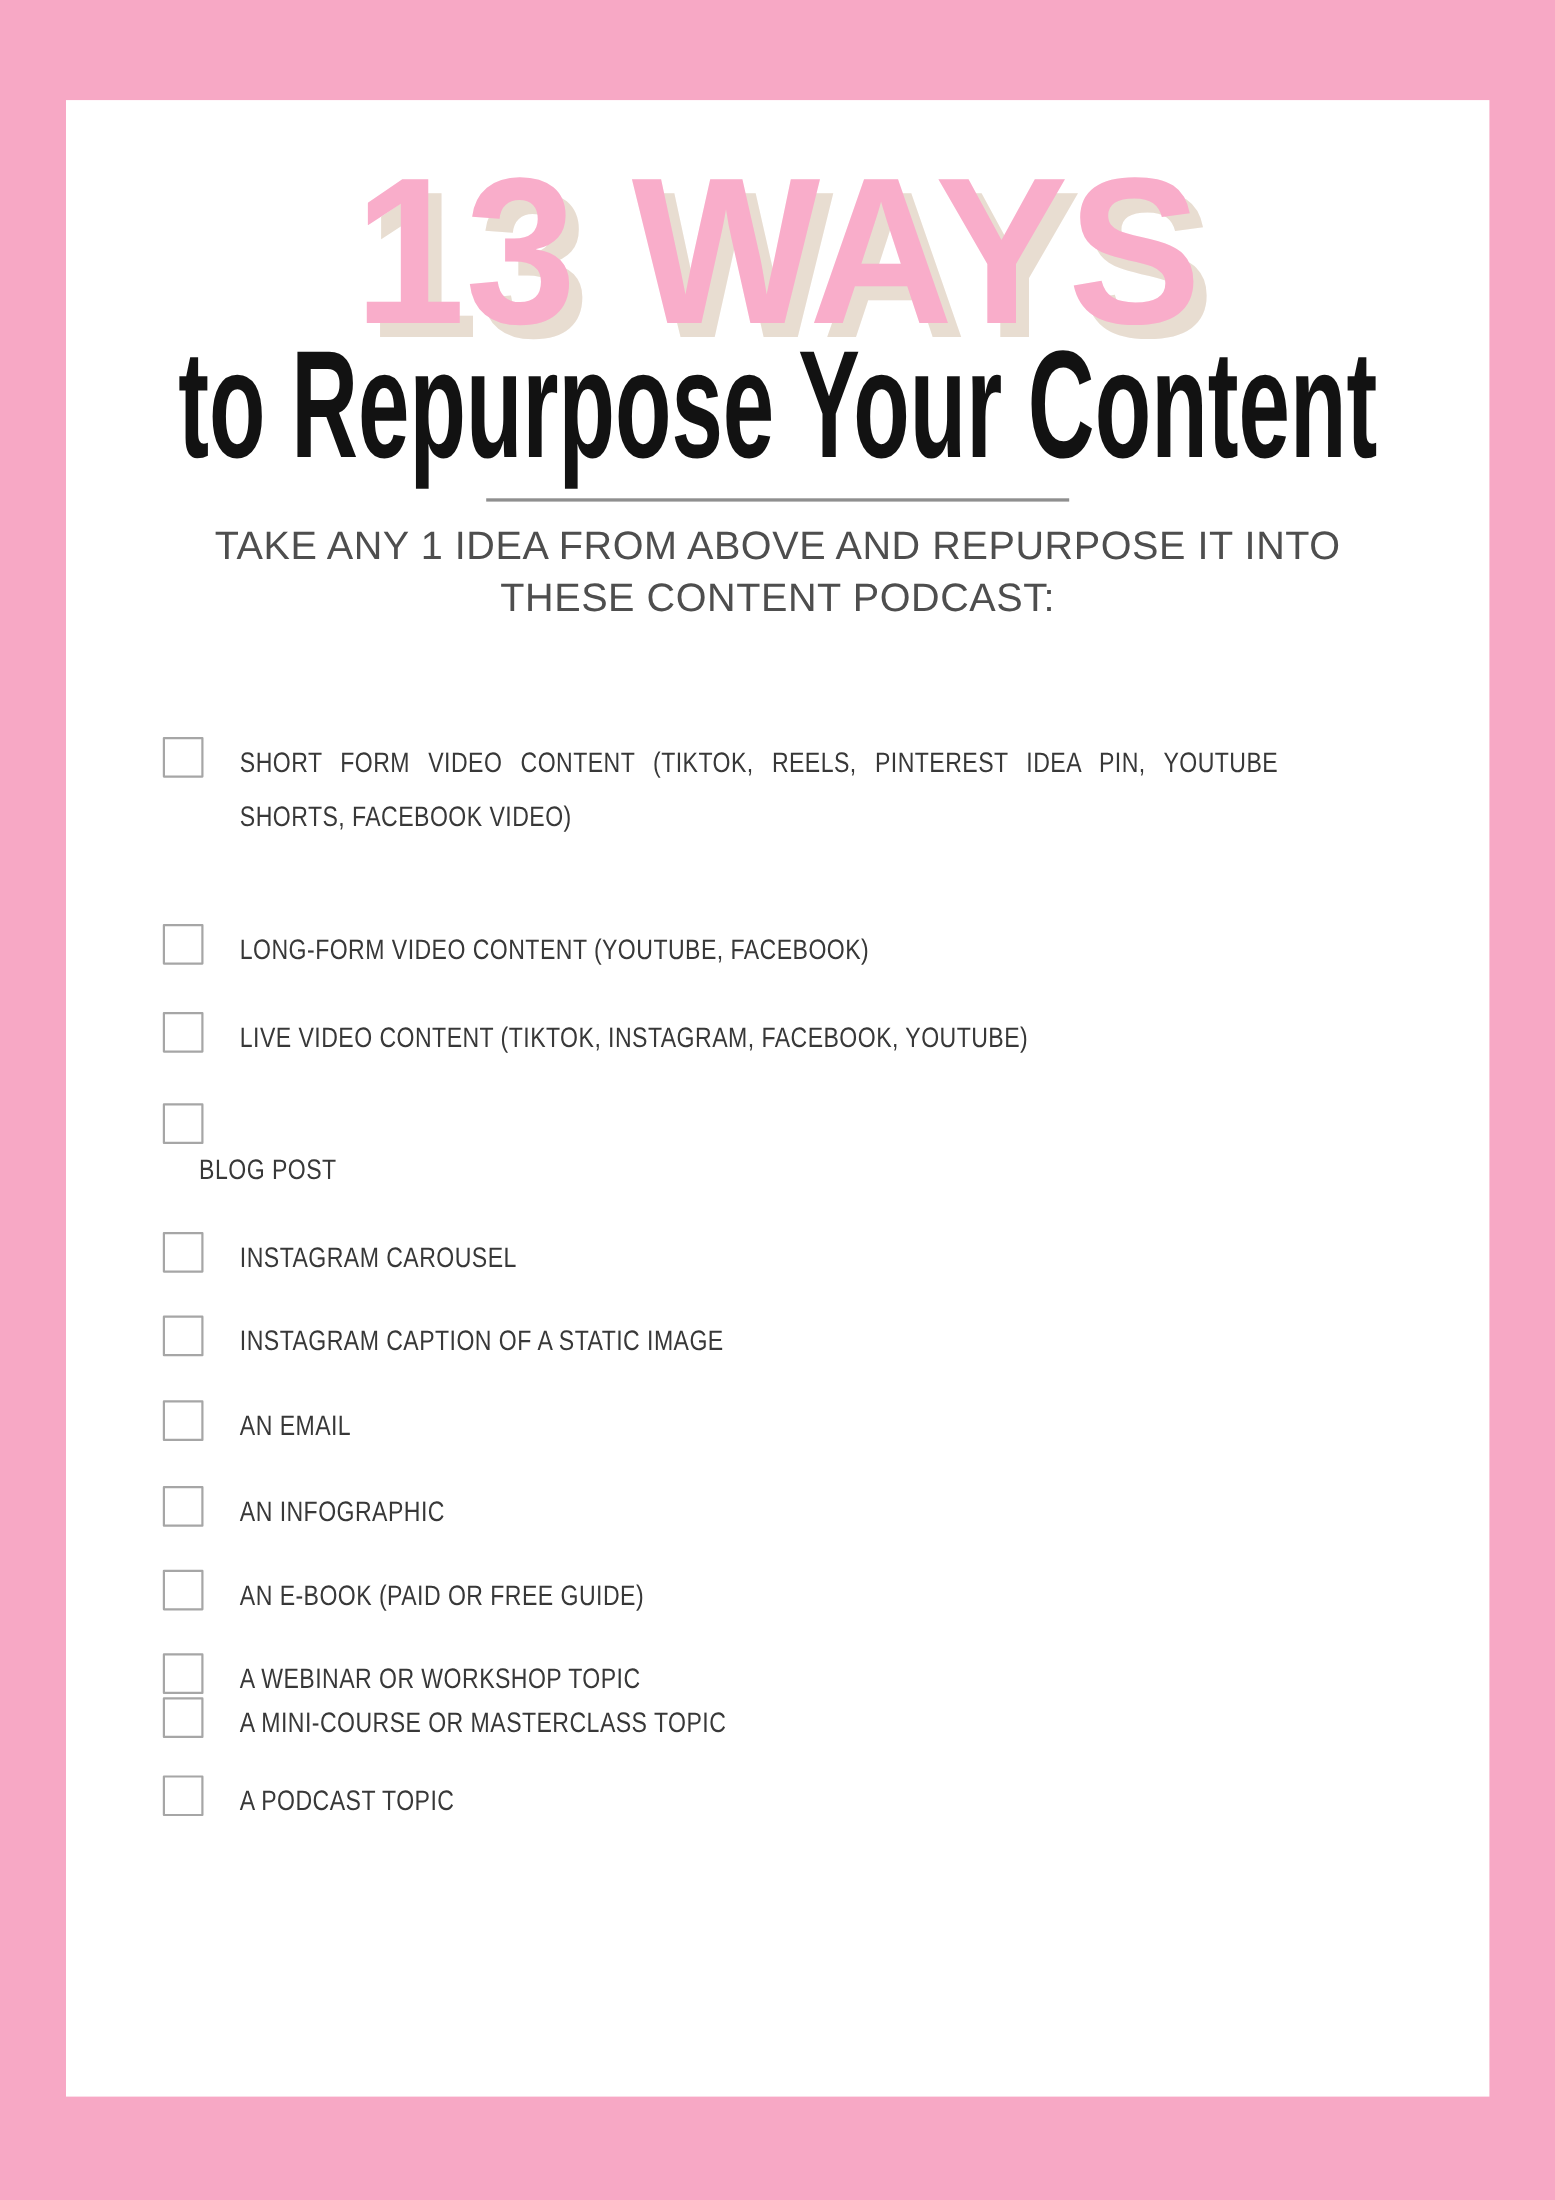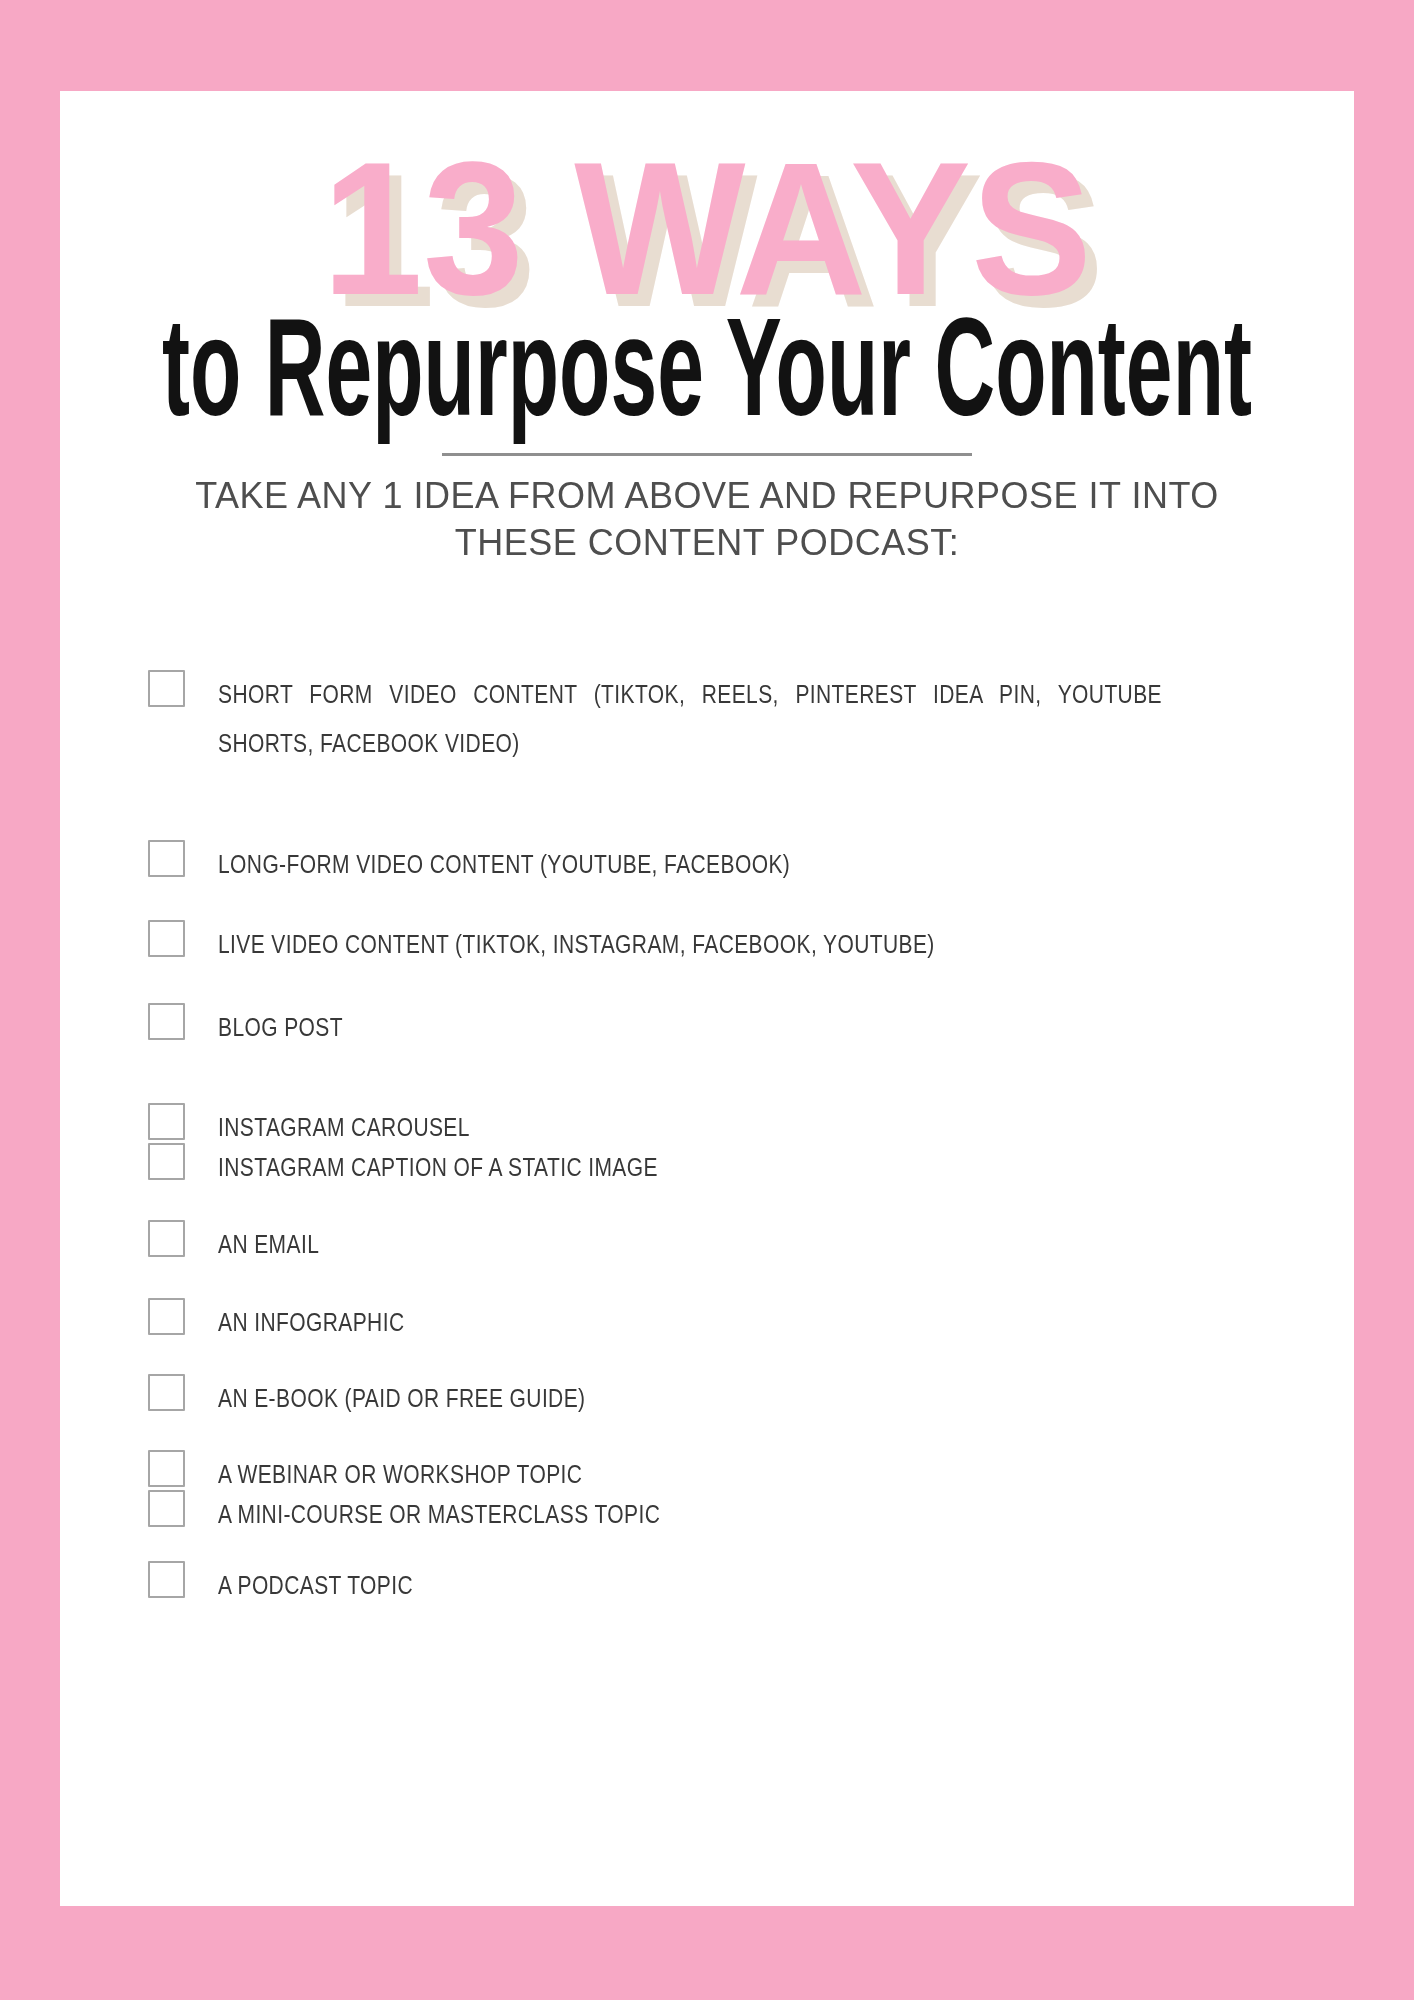--- a/index.html
+++ b/index.html
@@ -60,22 +60,22 @@
   .line { white-space: normal; }
   .line.stretch {
     text-align: justify;
     text-align-last: justify;
     text-justify: inter-word;
   }
   
   .item:nth-child(1)  { margin-bottom: 90px; }
   .item:nth-child(2)  { margin-bottom: 40px; }
   .item:nth-child(3)  { margin-bottom: 43px; }
-  .item:nth-child(4)  { margin-bottom: 60px; }
-  .item:nth-child(5)  { }
+  .item:nth-child(4)  { margin-bottom: 40px; flex-direction: column; }
+  .item:nth-child(5)  { margin-bottom: 36px; }
   .item:nth-child(6)  { margin-bottom: 37px; }
   .item:nth-child(7)  { margin-bottom: 38px; }
   .item:nth-child(8)  { margin-bottom: 36px; }
   .item:nth-child(9)  { margin-bottom: 36px; }
   .item:nth-child(10) { }
   .item:nth-child(11) { margin-bottom: 31px; }
   .item:nth-child(12) { margin-bottom: 25px; }
   .item:nth-child(13) { margin-bottom: 0; }
 </style>
 </head>

